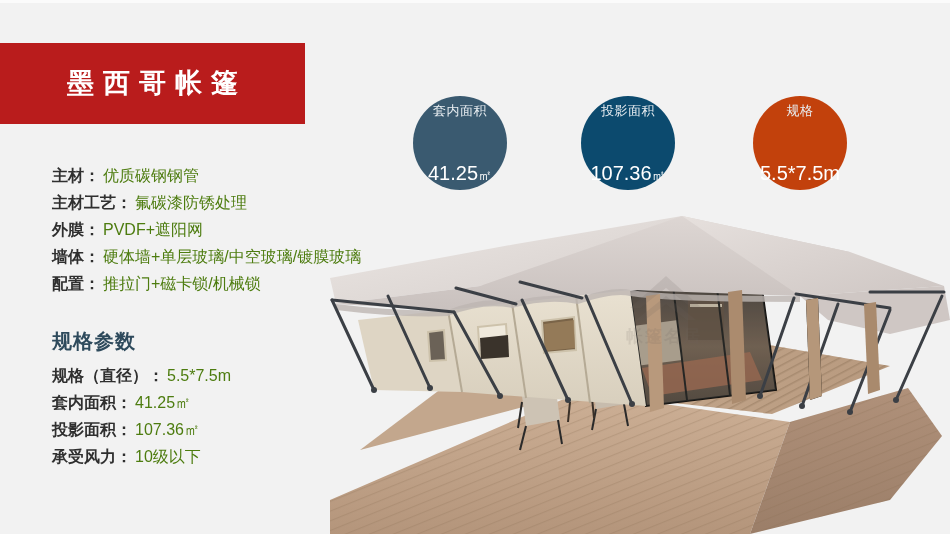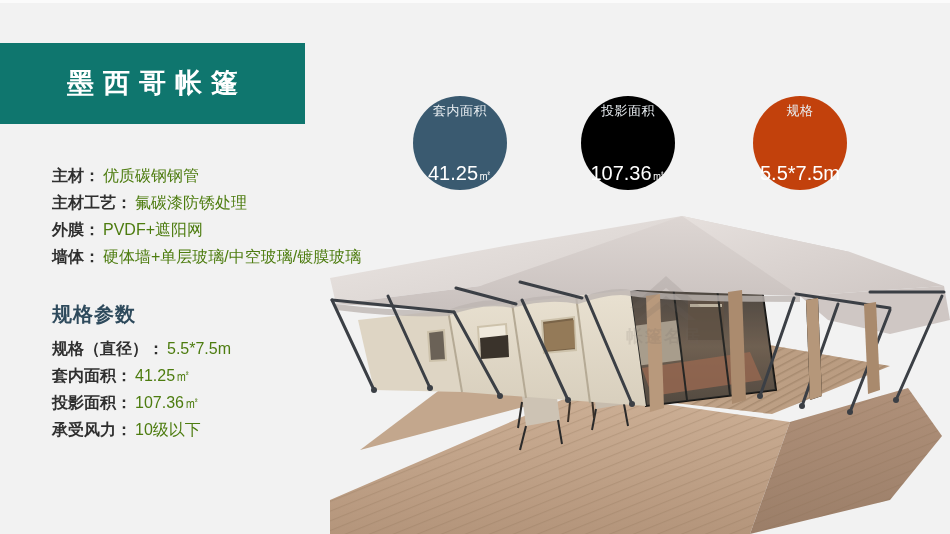--- a/index.html
+++ b/index.html
@@ -141,21 +141,21 @@
     letter-spacing: 2px;
   }
 </style>
 </head>
 <body>
 
 <div class="page" style="background: rgb(242, 242, 242);">
 
   <div class="top-hairline"></div>
 
-  <div class="title-banner" style="background: #0f766e;">
+  <div class="title-banner" style="background: #b91c1c;">
     <span class="title-text">墨西哥帐篷</span>
   </div>
 
   <div class="spec-panel">
 
 
     <ul class="spec-list">
       <li class="spec-row">
         <span class="spec-label">主材：</span>
         <span class="spec-value">优质碳钢钢管</span>
@@ -164,20 +164,24 @@
         <span class="spec-label">主材工艺：</span>
         <span class="spec-value">氟碳漆防锈处理</span>
       </li>
       <li class="spec-row">
         <span class="spec-label">外膜：</span>
         <span class="spec-value">PVDF+遮阳网</span>
       </li>
       <li class="spec-row">
         <span class="spec-label">墙体：</span>
         <span class="spec-value">硬体墙+单层玻璃/中空玻璃/镀膜玻璃</span>
+      </li>
+      <li class="spec-row">
+        <span class="spec-label">配置：</span>
+        <span class="spec-value">推拉门+磁卡锁/机械锁</span>
       </li>
     </ul>
 
     <h2 class="spec-heading second">规格参数</h2>
 
     <ul class="spec-list">
       <li class="spec-row">
         <span class="spec-label">规格（直径）：</span>
         <span class="spec-value">5.5*7.5m</span>
       </li>
@@ -194,21 +198,21 @@
         <span class="spec-value">10级以下</span>
       </li>
     </ul>
   </div>
 
   <div class="badge" id="badge-1" style="background: rgb(58, 90, 112);">
     <span class="badge-label">套内面积</span>
     <span class="badge-value"><span>41.25</span><span class="unit">㎡</span></span>
   </div>
 
-  <div class="badge" id="badge-2" style="background: #000000;">
+  <div class="badge" id="badge-2" style="background: #0c4a6e;">
     <span class="badge-label">投影面积</span>
     <span class="badge-value"><span>107.36</span><span class="unit">㎡</span></span>
   </div>
 
   <div class="badge" id="badge-3" style="background: #c2410c;">
     <span class="badge-label">规格</span>
     <span class="badge-value"><span>5.5*7.5m</span><span class="unit"></span></span>
   </div>
 
   <div class="render-stage">

